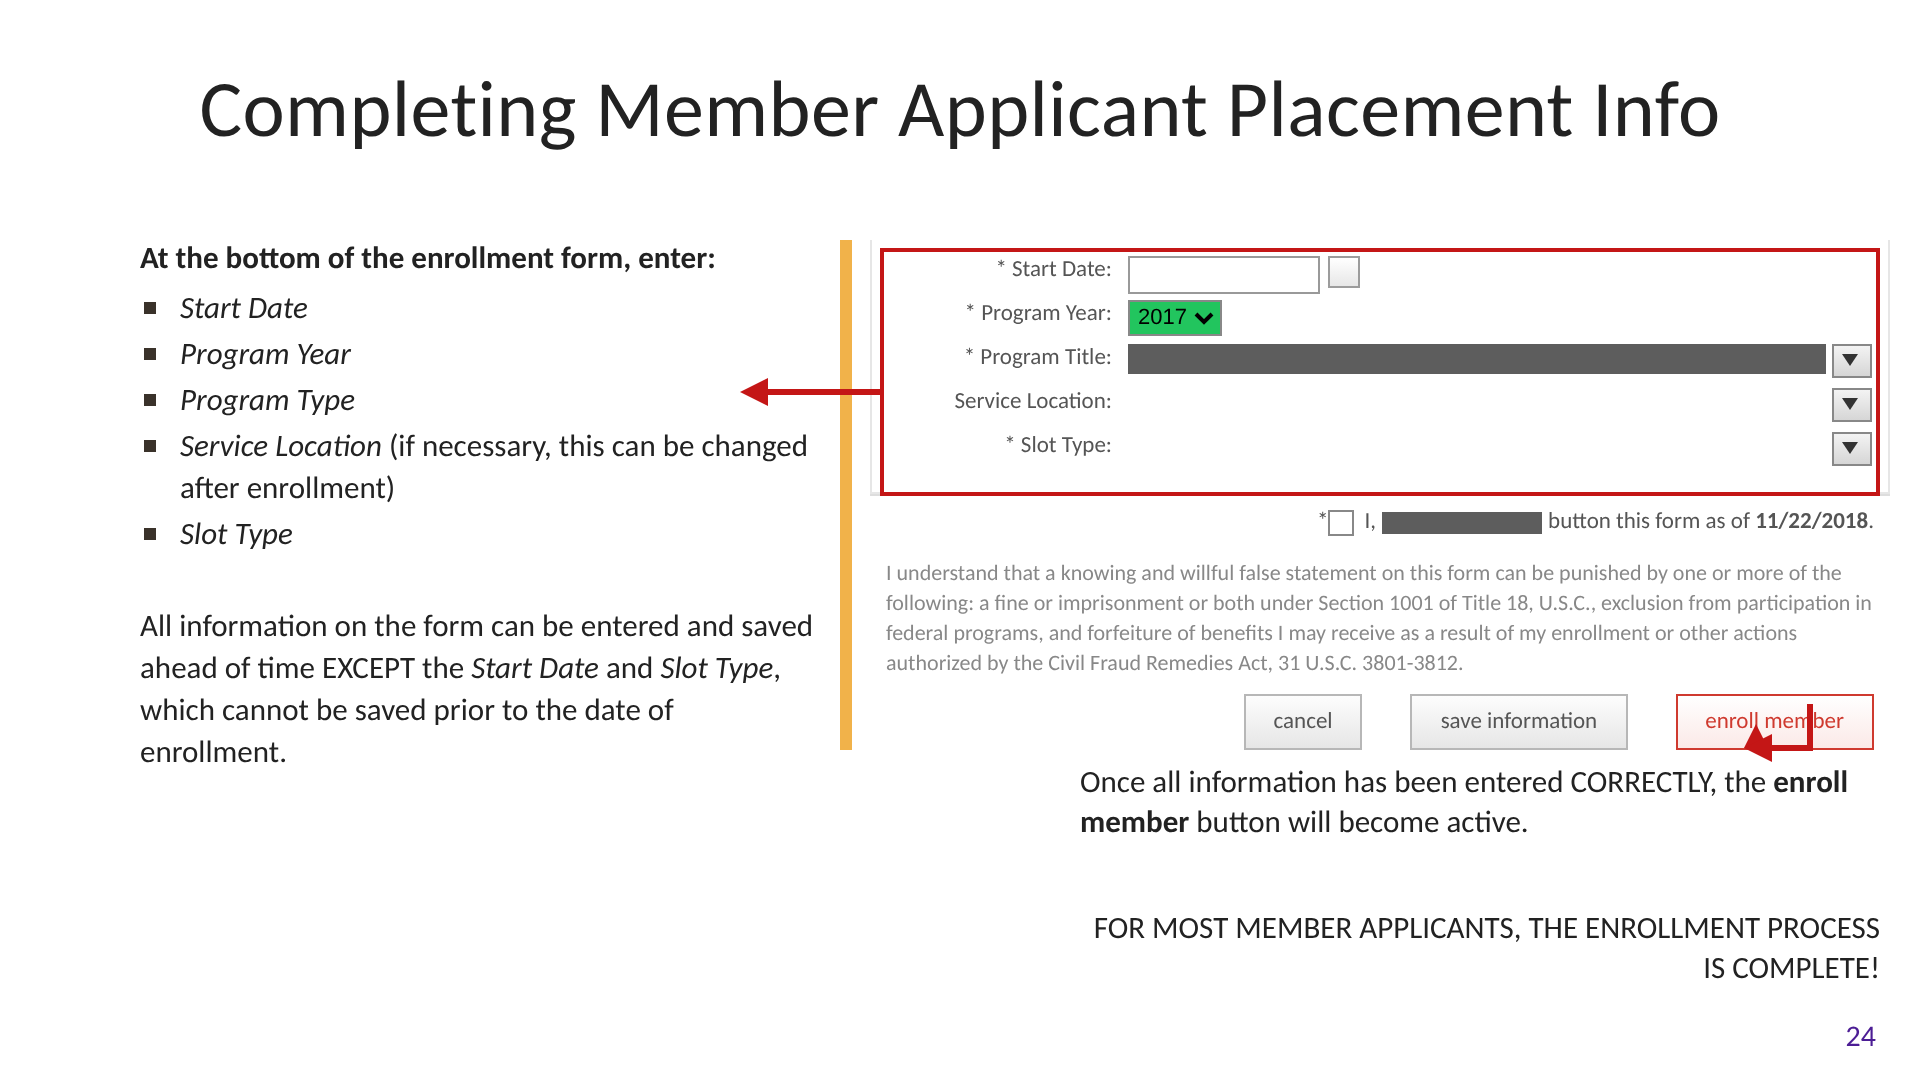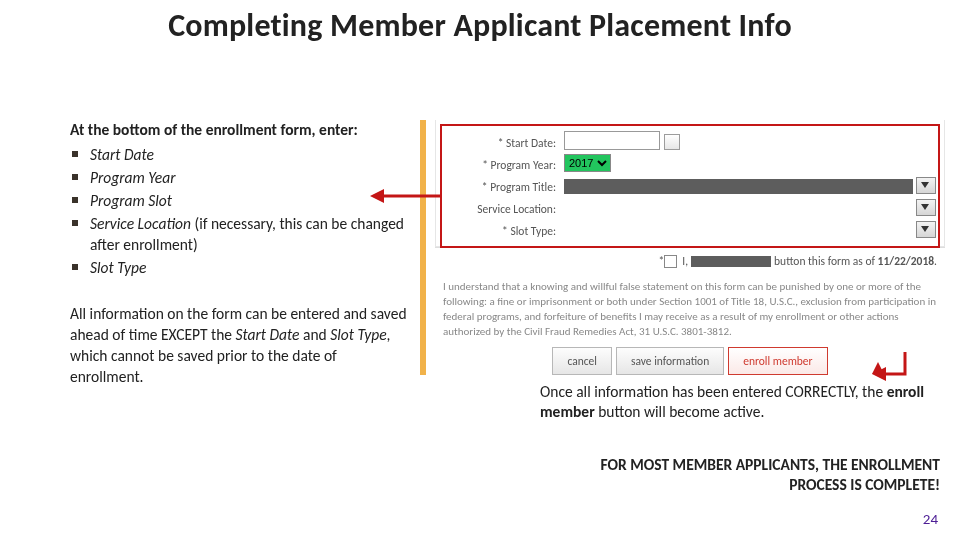--- a/index.html
+++ b/index.html
@@ -1,69 +1,69 @@
 <!DOCTYPE html>
 <html><head>
 <meta charset="utf-8">
 <style>
   html,body{margin:0;padding:0;width:960px;height:540px;font-family:Calibri,Arial,sans-serif;background:#fff;color:#222;position:relative;overflow:hidden}
-  .title{font-size:32px;font-weight:700;text-align:center;margin-top:6px;letter-spacing:.2px}
+  .title{font-size:40px;font-weight:400;text-align:center;margin-top:30px;letter-spacing:.2px}
   .page{position:absolute;bottom:12px;right:22px;font-size:15px;color:#4c1d95}
   .left{position:absolute;left:70px;top:120px;width:340px;font-size:15.5px;line-height:1.35}
   .lead b{font-weight:700}
   ul.bul{list-style:none;padding:0;margin:4px 0 0 2px}
   ul.bul li{position:relative;padding-left:18px;margin:2px 0;font-style:italic}
   ul.bul li .sq{position:absolute;left:0;top:6px;width:6px;height:6px;background:#3a322a}
   ul.bul li .tail{font-style:normal}
   .para2{margin-top:26px}
   .em{font-style:italic}
 
   .accent{position:absolute;left:420px;top:120px;width:6px;height:255px;background:#f1b24a}
 
   .panel{position:absolute;left:435px;top:120px;width:510px;font-size:12px;color:#555}
   .ph{background:#cfcfcf;padding:3px 7px;font-weight:700;color:#444;border-top:1px solid #bdbdbd;border-bottom:1px solid #bdbdbd;font-size:12px}
   .fields{position:relative;padding:8px 8px 8px 8px;border:1px solid #e6e6e6;border-top:none}
-  .row{display:flex;align-items:flex-end;height:22px}
+  .row{display:flex;align-items:flex-start;height:22px}
   .lbl{width:112px;text-align:right;margin-right:8px;font-size:11.5px;color:#555}
   .ast{color:#555}
   .row input.date{width:90px;height:15px;border:1px solid #999;background:#fff;font-size:11px}
   .cal{display:inline-block;width:14px;height:14px;border:1px solid #9c9c9c;margin-left:4px;background:linear-gradient(#fff,#e7e7e7)}
   select{height:18px;border:1px solid #888;background:#22c55e;font-size:11px}
   .darkbar{height:15px;background:#5d5d5d;flex:1}
   .shortsel{width:40px}
   .drop{display:inline-block;width:18px;height:15px;border:1px solid #888;background:linear-gradient(#f3f3f3,#d6d6d6);position:relative;margin-left:3px}
   .drop::after{content:"";position:absolute;left:4px;top:4px;border-left:4px solid transparent;border-right:4px solid transparent;border-top:6px solid #333}
   .redbox{position:absolute;left:4px;top:4px;right:4px;height:120px;border:2.5px solid #c41616;pointer-events:none}
 
   .cert{display:flex;align-items:center;justify-content:flex-end;border-top:1px solid #ddd;padding:6px 8px 4px;font-size:11.5px;color:#555}
   .cert .cb{width:11px;height:11px;border:1px solid #888;margin-right:5px;background:#fff}
   .cert .blk{display:inline-block;width:80px;height:11px;background:#5d5d5d;margin:0 3px}
 
   .fine{font-size:11px;color:#888;line-height:1.35;padding:8px 8px 0 8px}
-  .btns{display:flex;justify-content:center;gap:4px;padding:8px 8px 10px}
+  .btns{display:flex;justify-content:flex-end;gap:24px;padding:8px 8px 10px}
   .btn{border:1px solid #b7b7b7;background:linear-gradient(#fdfdfd,#e6e6e6);padding:3px 14px;font-size:11.5px;color:#555;height:20px;display:flex;align-items:center}
   .btn.enroll{border-color:#cf3a2f;color:#cf3a2f;background:linear-gradient(#fff,#fbe9e7)}
 
   .note1{position:absolute;left:540px;top:382px;width:400px;font-size:15.5px;text-align:left;line-height:1.3}
-  .note2{position:absolute;left:540px;top:455px;width:400px;font-size:15.5px;font-weight:700;text-align:right;line-height:1.3}
+  .note2{position:absolute;left:540px;top:455px;width:400px;font-size:15.5px;font-weight:400;text-align:right;line-height:1.3}
 
   svg.arrow{position:absolute;overflow:visible}
 </style>
 </head>
 <body>
 
 <div class="title">Completing Member Applicant Placement Info</div>
 <div class="page">24</div>
 
 <div class="left">
   <div class="lead"><b>At the bottom of the enrollment form, enter:</b></div>
   <ul class="bul">
     <li><span class="sq"></span><span>Start Date</span><span class="tail"></span></li>
     <li><span class="sq"></span><span>Program Year</span><span class="tail"></span></li>
-    <li><span class="sq"></span><span>Program Slot</span><span class="tail"></span></li>
+    <li><span class="sq"></span><span>Program Type</span><span class="tail"></span></li>
     <li><span class="sq"></span><span>Service Location</span><span class="tail"> (if necessary, this can be changed after enrollment)</span></li>
     <li><span class="sq"></span><span>Slot Type</span><span class="tail"></span></li>
   </ul>
   <div class="para2">
     <span>All information on the form can be entered and saved ahead of time EXCEPT the </span><span class="em">Start Date</span><span> and </span><span class="em">Slot Type</span><span>, which cannot be saved prior to the date of enrollment.</span>
   </div>
 </div>
 
 <div class="accent"></div>
 

